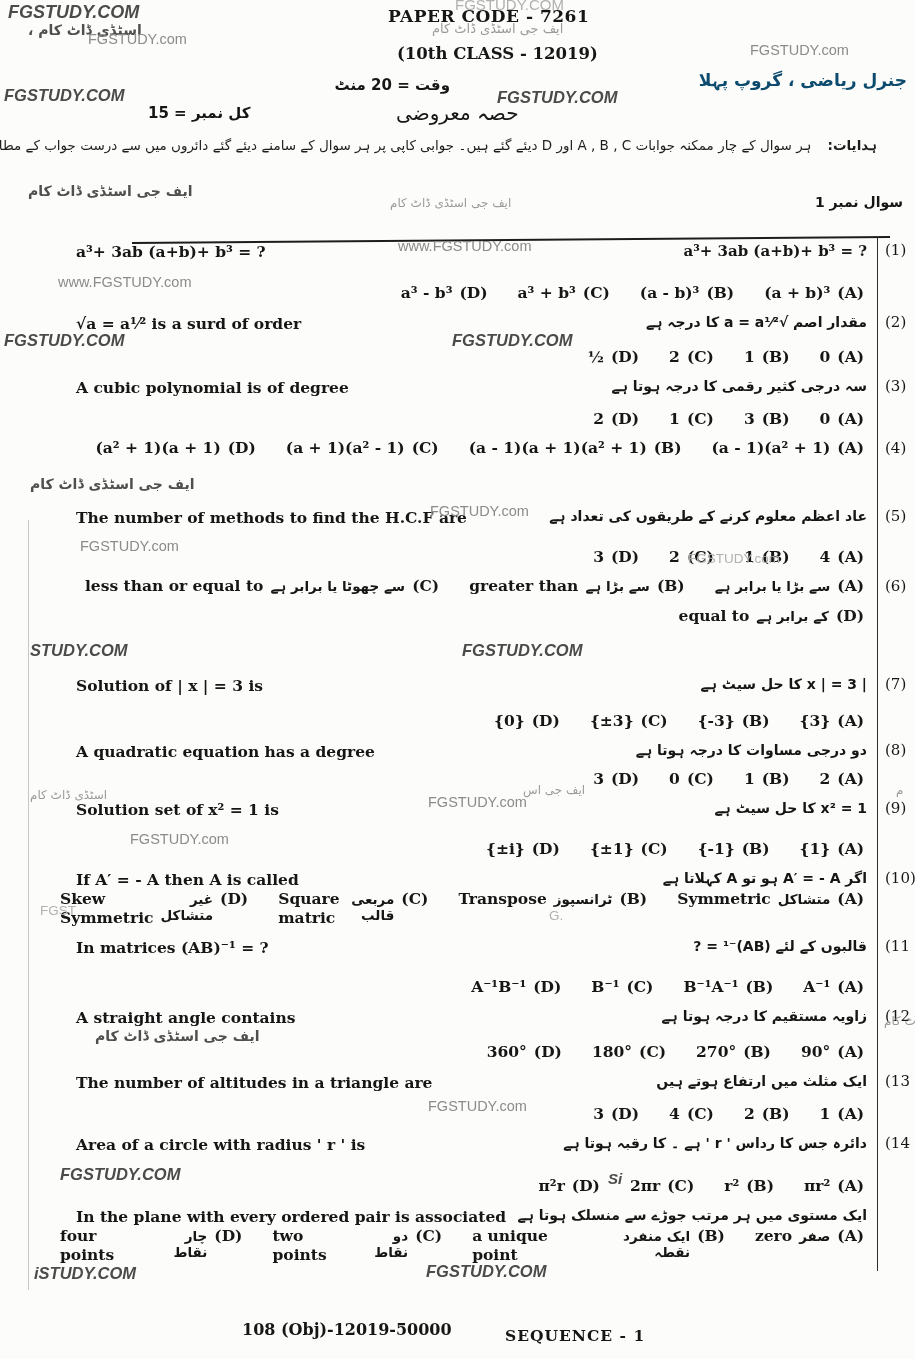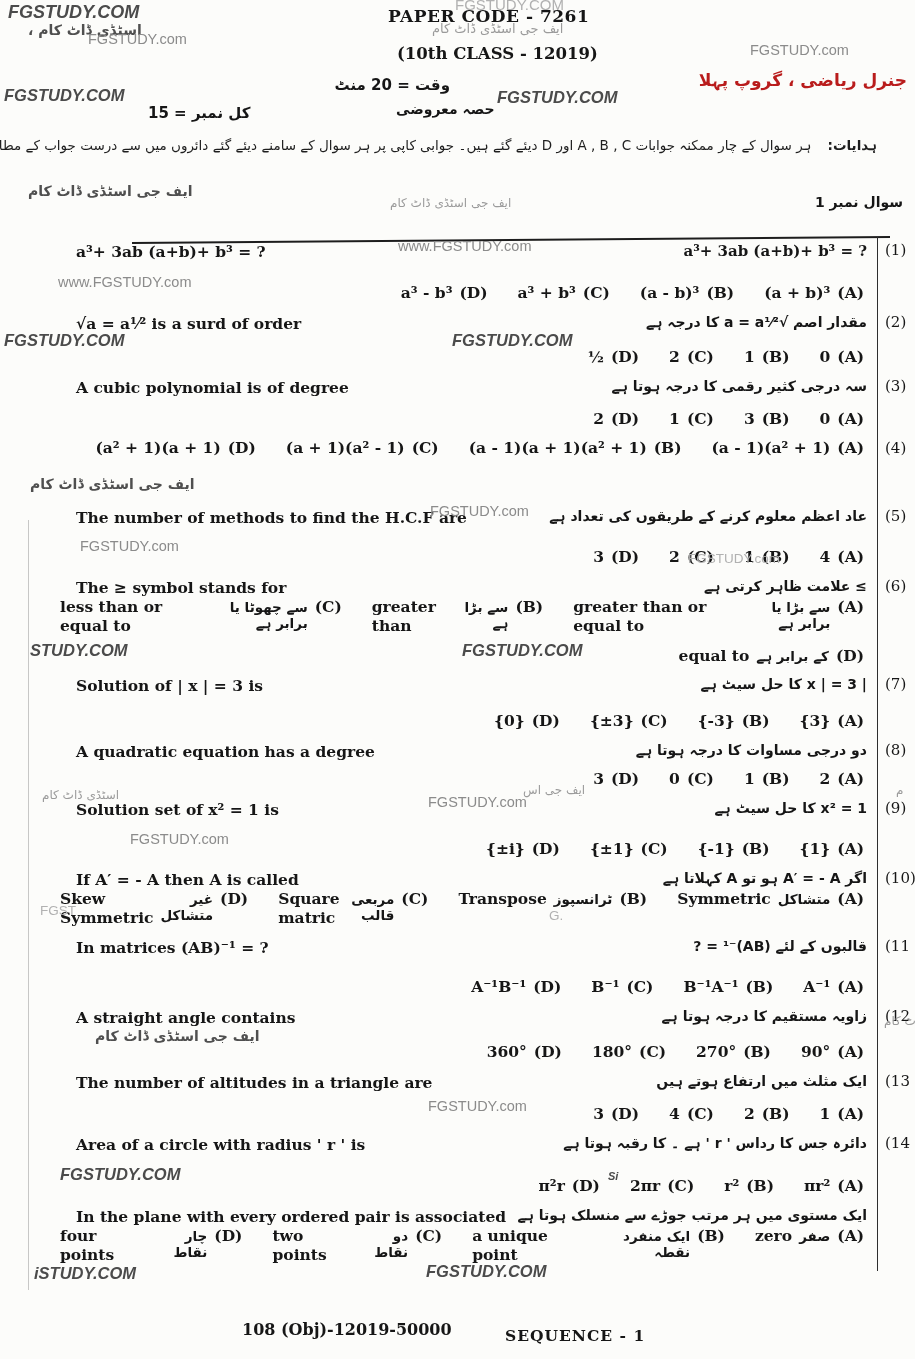--- a/index.html
+++ b/index.html
@@ -3,24 +3,24 @@
 <meta charset="utf-8">
 <style>
   html,body{margin:0;padding:0;background:#e8e8e8;}
   .page{position:relative;width:915px;height:1359px;background:#fcfcfa;overflow:hidden;
         font-family:"DejaVu Serif","Liberation Serif",serif;color:#161616;}
   .abs{position:absolute;white-space:nowrap;}
   .urdu{font-family:"DejaVu Sans","Liberation Sans",sans-serif;direction:rtl;unicode-bidi:embed;}
   
   .paper-code{left:388px;top:6px;font-weight:bold;font-size:17px;letter-spacing:.5px;}
   .class-line{left:397px;top:44px;font-weight:bold;font-size:16.5px;}
-  .group-title{right:8px;top:70px;font-size:17px;font-weight:bold;color:#b91c1c;text-align:right;}
+  .group-title{right:8px;top:70px;font-size:17px;font-weight:bold;color:#0c4a6e;text-align:right;}
   .time{left:340px;top:76px;font-size:15px;font-weight:bold;width:110px;text-align:left;}
   .marks{left:148px;top:104px;font-size:15px;font-weight:bold;}
-  .section{left:396px;top:101px;font-size:14px;font-weight:bold;}
+  .section{left:396px;top:101px;font-size:20px;font-weight:normal;}
   .instr{right:38px;top:131px;width:842px;text-align:right;font-size:13.5px;line-height:2.1;color:#1e1e1e;
          font-family:"DejaVu Sans","Liberation Sans",sans-serif;direction:rtl;}
   .instr .lbl{font-weight:bold;margin-left:16px;}
   .instr-l2{margin-left:150px;}
   .qlabel{right:12px;top:194px;font-size:14px;font-weight:bold;}
   
   #qtable{position:absolute;left:20px;top:237px;width:862px;margin-left:40px;}
   .qrow{display:grid;grid-template-columns:818px 44px;}
   .qcell{position:relative;border-right:1.6px solid #2e2e2e;display:flex;flex-direction:column;
          justify-content:space-between;padding:3px 0 7px;}
@@ -208,38 +208,33 @@
                 <span class="opt-en">4</span>
                 <span class="opt-letter">(A)</span>
               </span>
             </div>
           </div>
         </div>
         <div class="qnum">(5)</div>
       </div>
       <div class="qrow" style="height: 98px;">
         <div class="qcell">
-          <div class="qline">
-            <span class="q-en">The ≥ symbol stands for</span>
-            <span class="q-ur urdu" dir="rtl">≥ علامت ظاہر کرتی ہے</span>
-          </div>
           <div class="opts">
             <div class="optrow">
               <span class="opt">
                 <span class="opt-en">less than or equal to</span>
                 <span class="opt-ur urdu" dir="rtl">سے چھوٹا یا برابر ہے</span>
                 <span class="opt-letter">(C)</span>
               </span>
               <span class="opt">
                 <span class="opt-en">greater than</span>
                 <span class="opt-ur urdu" dir="rtl">سے بڑا ہے</span>
                 <span class="opt-letter">(B)</span>
               </span>
               <span class="opt">
-                <span class="opt-en">greater than or equal to</span>
                 <span class="opt-ur urdu" dir="rtl">سے بڑا یا برابر ہے</span>
                 <span class="opt-letter">(A)</span>
               </span>
             </div>
             <div class="optrow">
               <span class="opt">
                 <span class="opt-en">equal to</span>
                 <span class="opt-ur urdu" dir="rtl">کے برابر ہے</span>
                 <span class="opt-letter">(D)</span>
               </span>
@@ -533,31 +528,31 @@
       <span class="wm wm-plain" style="left: 398px; top: 238px;">www.FGSTUDY.com</span>
       <span class="wm wm-plain" style="left: 58px; top: 274px;">www.FGSTUDY.com</span>
       <span class="wm wm-bold" style="left: 4px; top: 331px;">FGSTUDY.COM</span>
       <span class="wm wm-bold" style="left: 452px; top: 331px;">FGSTUDY.COM</span>
       <span class="wm wm-urdu" dir="rtl" style="left: 30px; top: 476px;">ایف جی اسٹڈی ڈاٹ کام</span>
       <span class="wm wm-plain" style="left: 430px; top: 503px;">FGSTUDY.com</span>
       <span class="wm wm-plain" style="left: 80px; top: 538px;">FGSTUDY.com</span>
       <span class="wm wm-light" style="left: 688px; top: 551px;">FGSTUDY.com</span>
       <span class="wm wm-bold" style="left: 30px; top: 641px;">STUDY.COM</span>
       <span class="wm wm-bold" style="left: 462px; top: 641px;">FGSTUDY.COM</span>
-      <span class="wm wm-urdu-sm" dir="rtl" style="left: 42px; top: 788px;">اسٹڈی ڈاٹ کام</span>
+      <span class="wm wm-urdu-sm" dir="rtl" style="left: 30px; top: 788px;">اسٹڈی ڈاٹ کام</span>
       <span class="wm wm-plain" style="left: 428px; top: 794px;">FGSTUDY.com</span>
       <span class="wm wm-urdu-sm" dir="rtl" style="left: 523px; top: 783px;">ایف جی اس</span>
       <span class="wm wm-plain" style="left: 130px; top: 831px;">FGSTUDY.com</span>
       <span class="wm wm-light" style="left: 40px; top: 903px; text-align: center;">FGST</span>
       <span class="wm wm-light" style="left: 549px; top: 908px;">G.</span>
       <span class="wm wm-urdu" dir="rtl" style="left: 95px; top: 1028px;">ایف جی اسٹڈی ڈاٹ کام</span>
       <span class="wm wm-urdu-sm" dir="rtl" style="left: 884px; top: 1014px;">اٹ کام</span>
       <span class="wm wm-urdu-sm" dir="rtl" style="left: 896px; top: 783px;">م</span>
       <span class="wm wm-plain" style="left: 428px; top: 1098px;">FGSTUDY.com</span>
       <span class="wm wm-bold" style="left: 60px; top: 1165px;">FGSTUDY.COM</span>
-      <span class="wm wm-bold" style="left: 608px; top: 1170px; font-size: 11px;">Si</span>
+      <span class="wm wm-bold" style="left: 608px; top: 1170px; font-size: 15px;">Si</span>
       <span class="wm wm-bold" style="left: 34px; top: 1264px;">iSTUDY.COM</span>
       <span class="wm wm-bold" style="left: 426px; top: 1262px;">FGSTUDY.COM</span>
     </div>
 
   <span class="abs print-code">108 (Obj)-12019-50000</span>
   <span class="abs sequence">SEQUENCE - 1</span>
 </div>
 
 </body></html>

